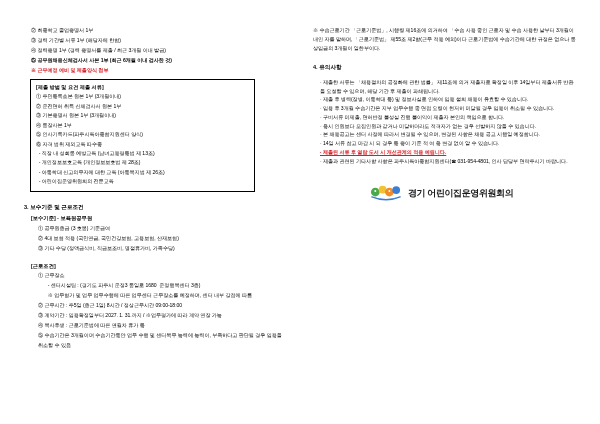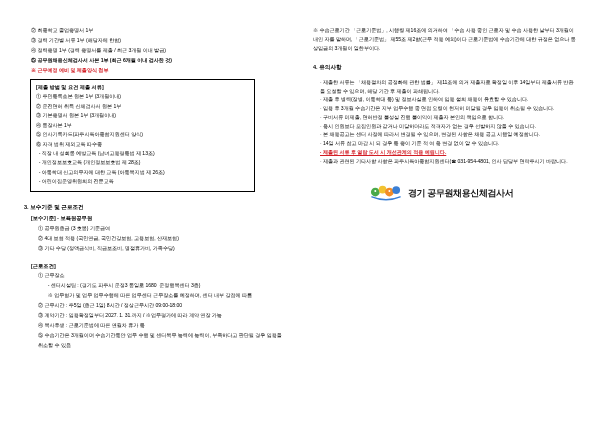--- a/index.html
+++ b/index.html
@@ -173,18 +173,18 @@
           <svg viewBox="0 0 70 40" width="34" height="20" aria-hidden="true">
             <circle cx="13" cy="18" r="9" fill="#4aa94a"></circle>
             <circle cx="28" cy="13" r="8" fill="#f2c230"></circle>
             <circle cx="42" cy="18" r="9" fill="#f28c28"></circle>
             <circle cx="56" cy="14" r="8" fill="#3a7fd5"></circle>
             <path d="M6 28 Q35 40 64 28" stroke="#3a7fd5" stroke-width="3" fill="none" stroke-linecap="round"></path>
             <circle cx="13" cy="16" r="2" fill="#ffffff"></circle>
             <circle cx="42" cy="16" r="2" fill="#ffffff"></circle>
           </svg>
         </div>
-        <div class="logo-text">경기 공무원채용신체검사서</div>
+        <div class="logo-text">경기 어린이집운영위원회의</div>
       </div>
 
     </div>
   </div>
 </div>
 
 </body></html>

